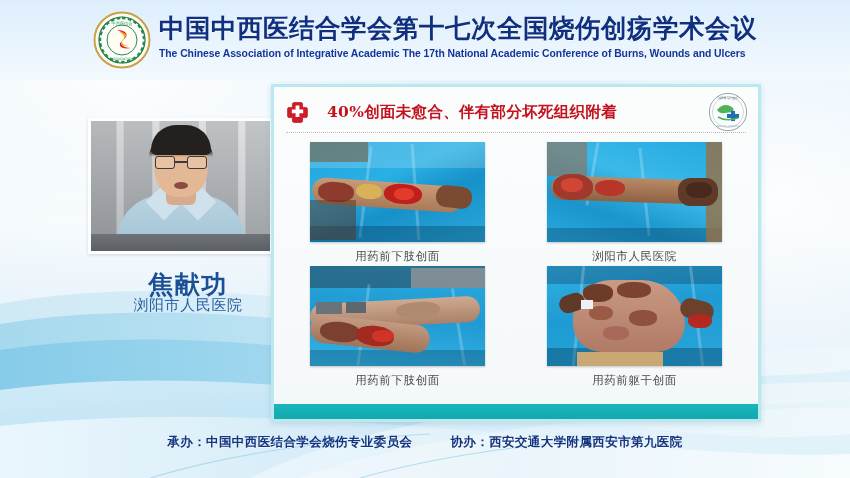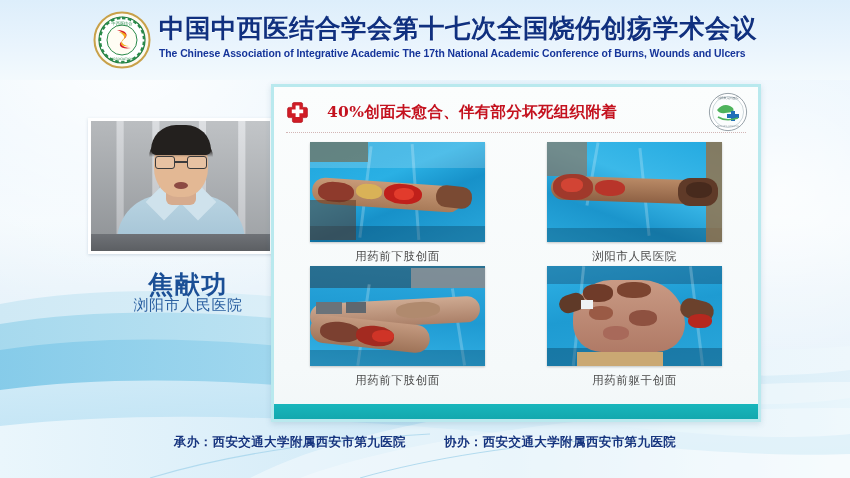--- a/index.html
+++ b/index.html
@@ -448,18 +448,18 @@
           <div class="caption">用药前躯干创面</div>
         </div>
 
       </div>
     </div>
     <div class="slide-bottombar"></div>
   </div>
 
   <div class="footer">
     <div class="footer-row">
-      <span>承办：西安交通大学附属西安市第九医院</span>
+      <span>承办：中国中西医结合学会烧伤专业委员会</span>
       <span>协办：西安交通大学附属西安市第九医院</span>
     </div>
   </div>
 
 </div>
 
 </body></html>

